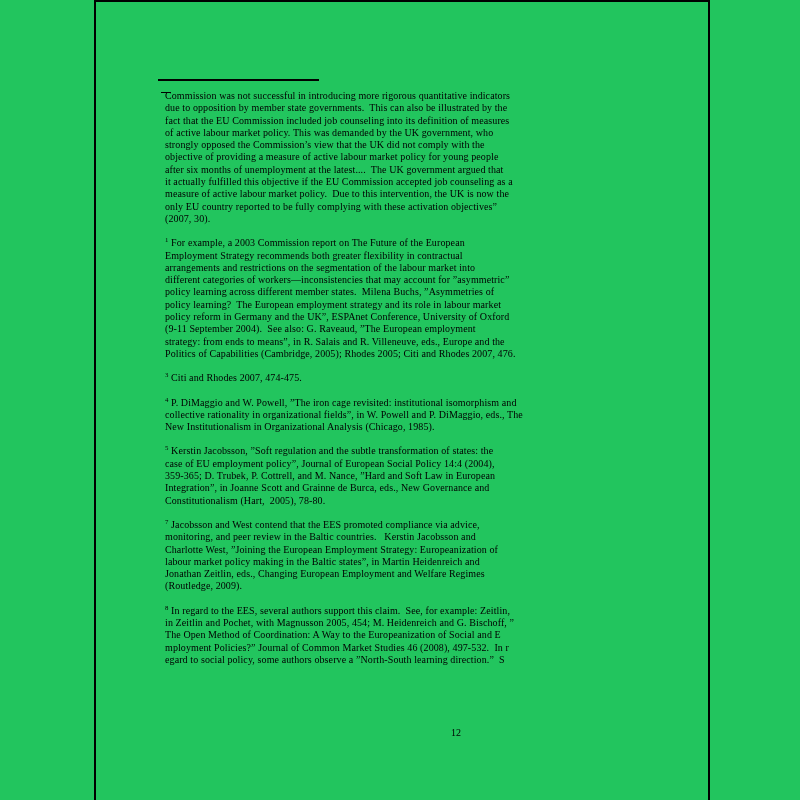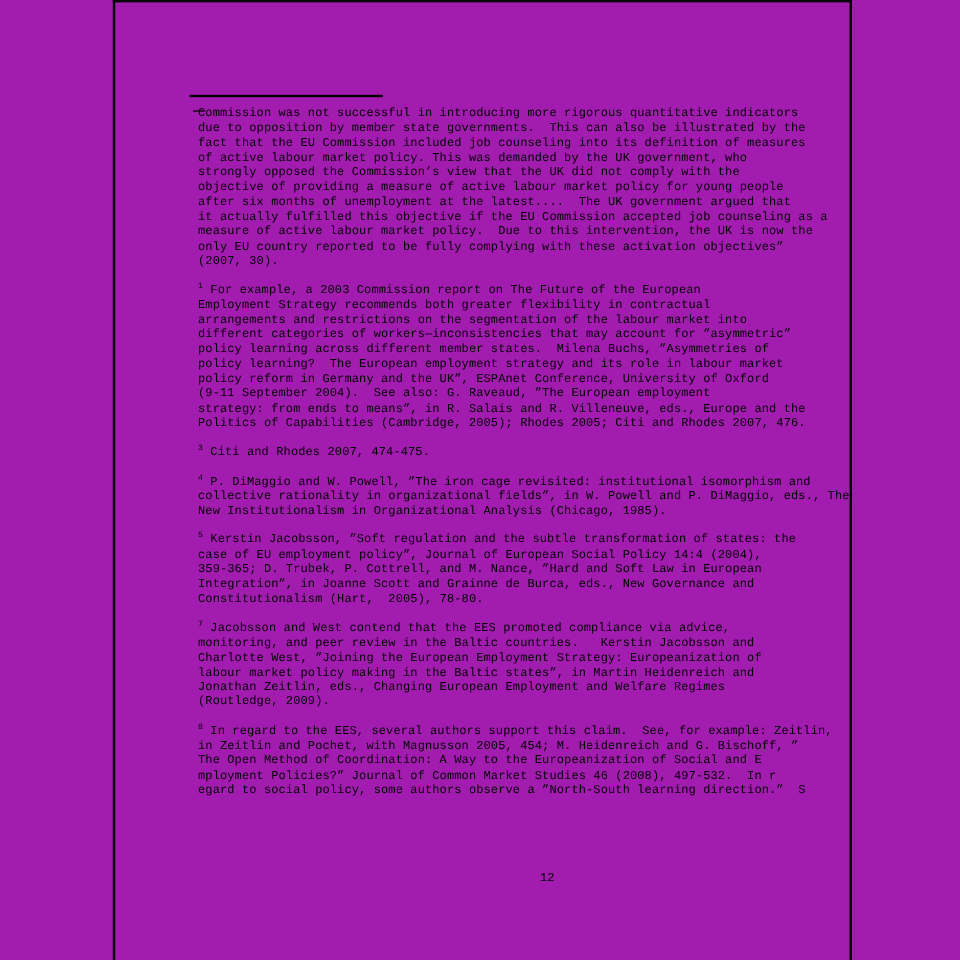--- a/index.html
+++ b/index.html
@@ -1,22 +1,22 @@
 <!DOCTYPE html>
 <html><head>
 <meta charset="utf-8">
 <style>
   html, body { margin: 0; padding: 0; background: #ffffff; }
   .canvas {
     position: relative;
     width: 800px;
     height: 800px;
-    background: #a21caf;
+    background: #22c55e;
     overflow: hidden;
-    font-family: Liberation Mono, monospace;
+    font-family: Liberation Serif, serif;
     color: #000000;
   }
   .page-border {
     position: absolute;
     left: 94px;
     top: 0;
     width: 616px;
     height: 800px;
     box-sizing: border-box;
     border-left: 2px solid #000000;

